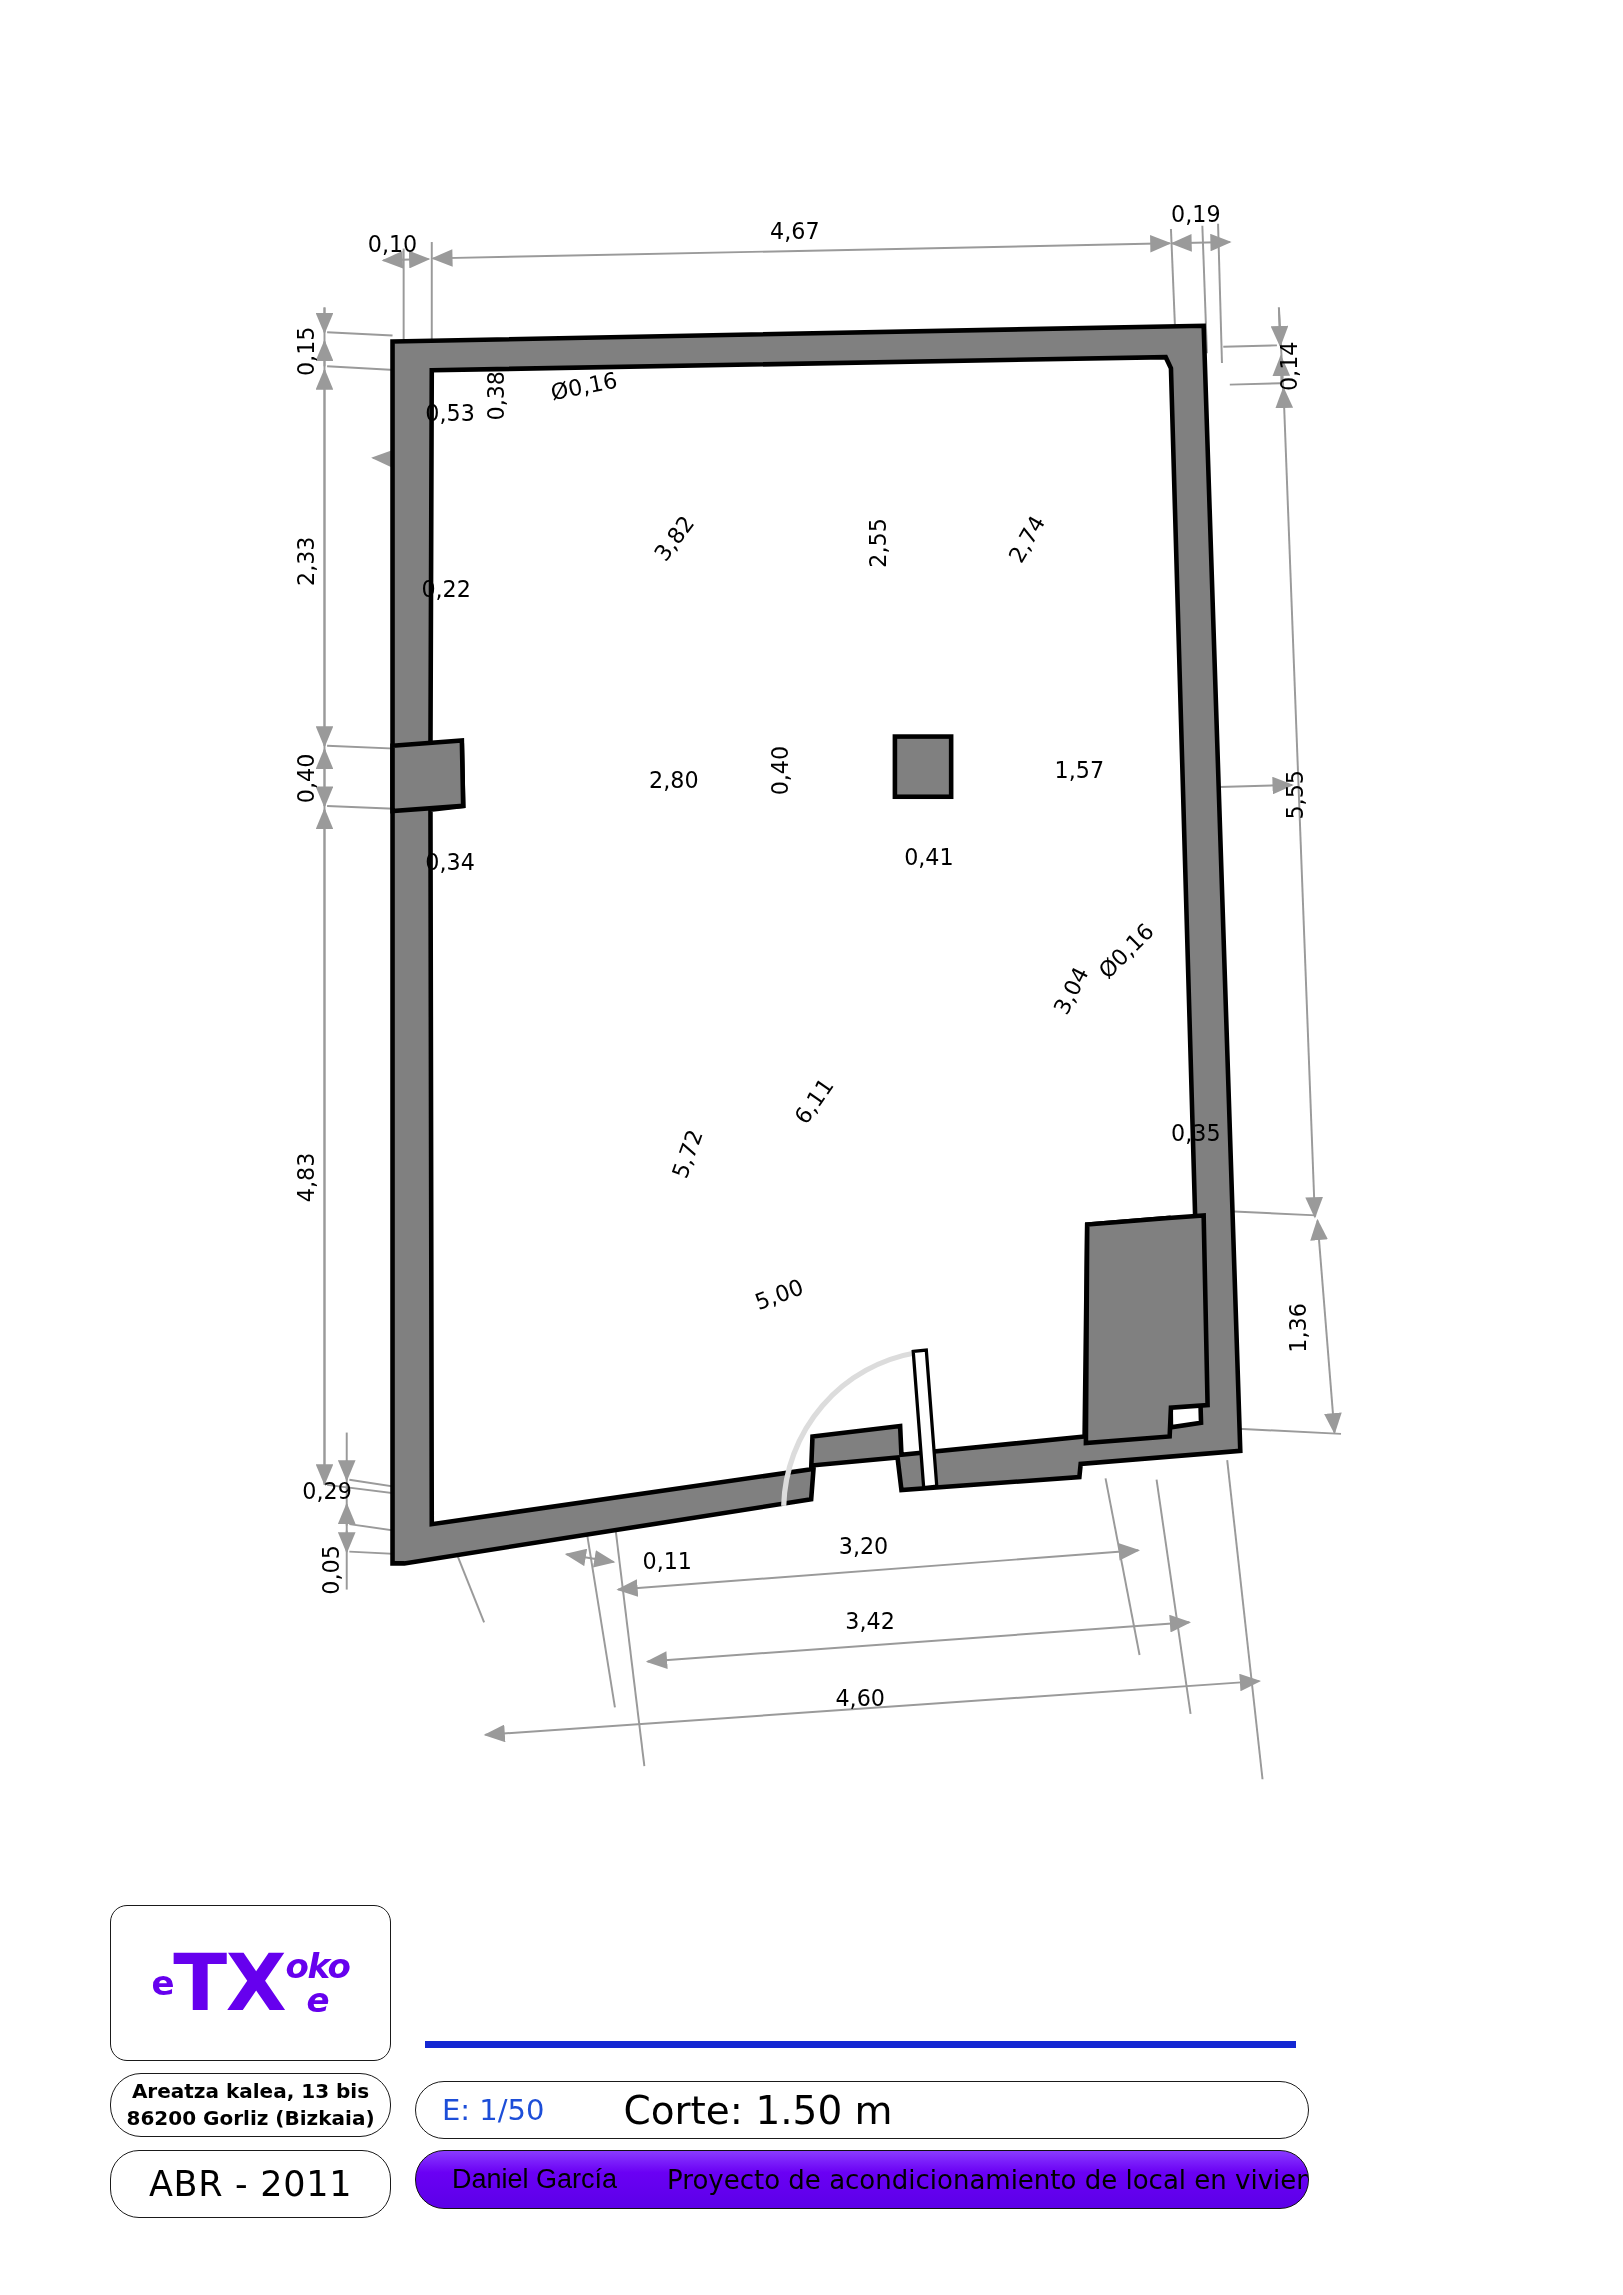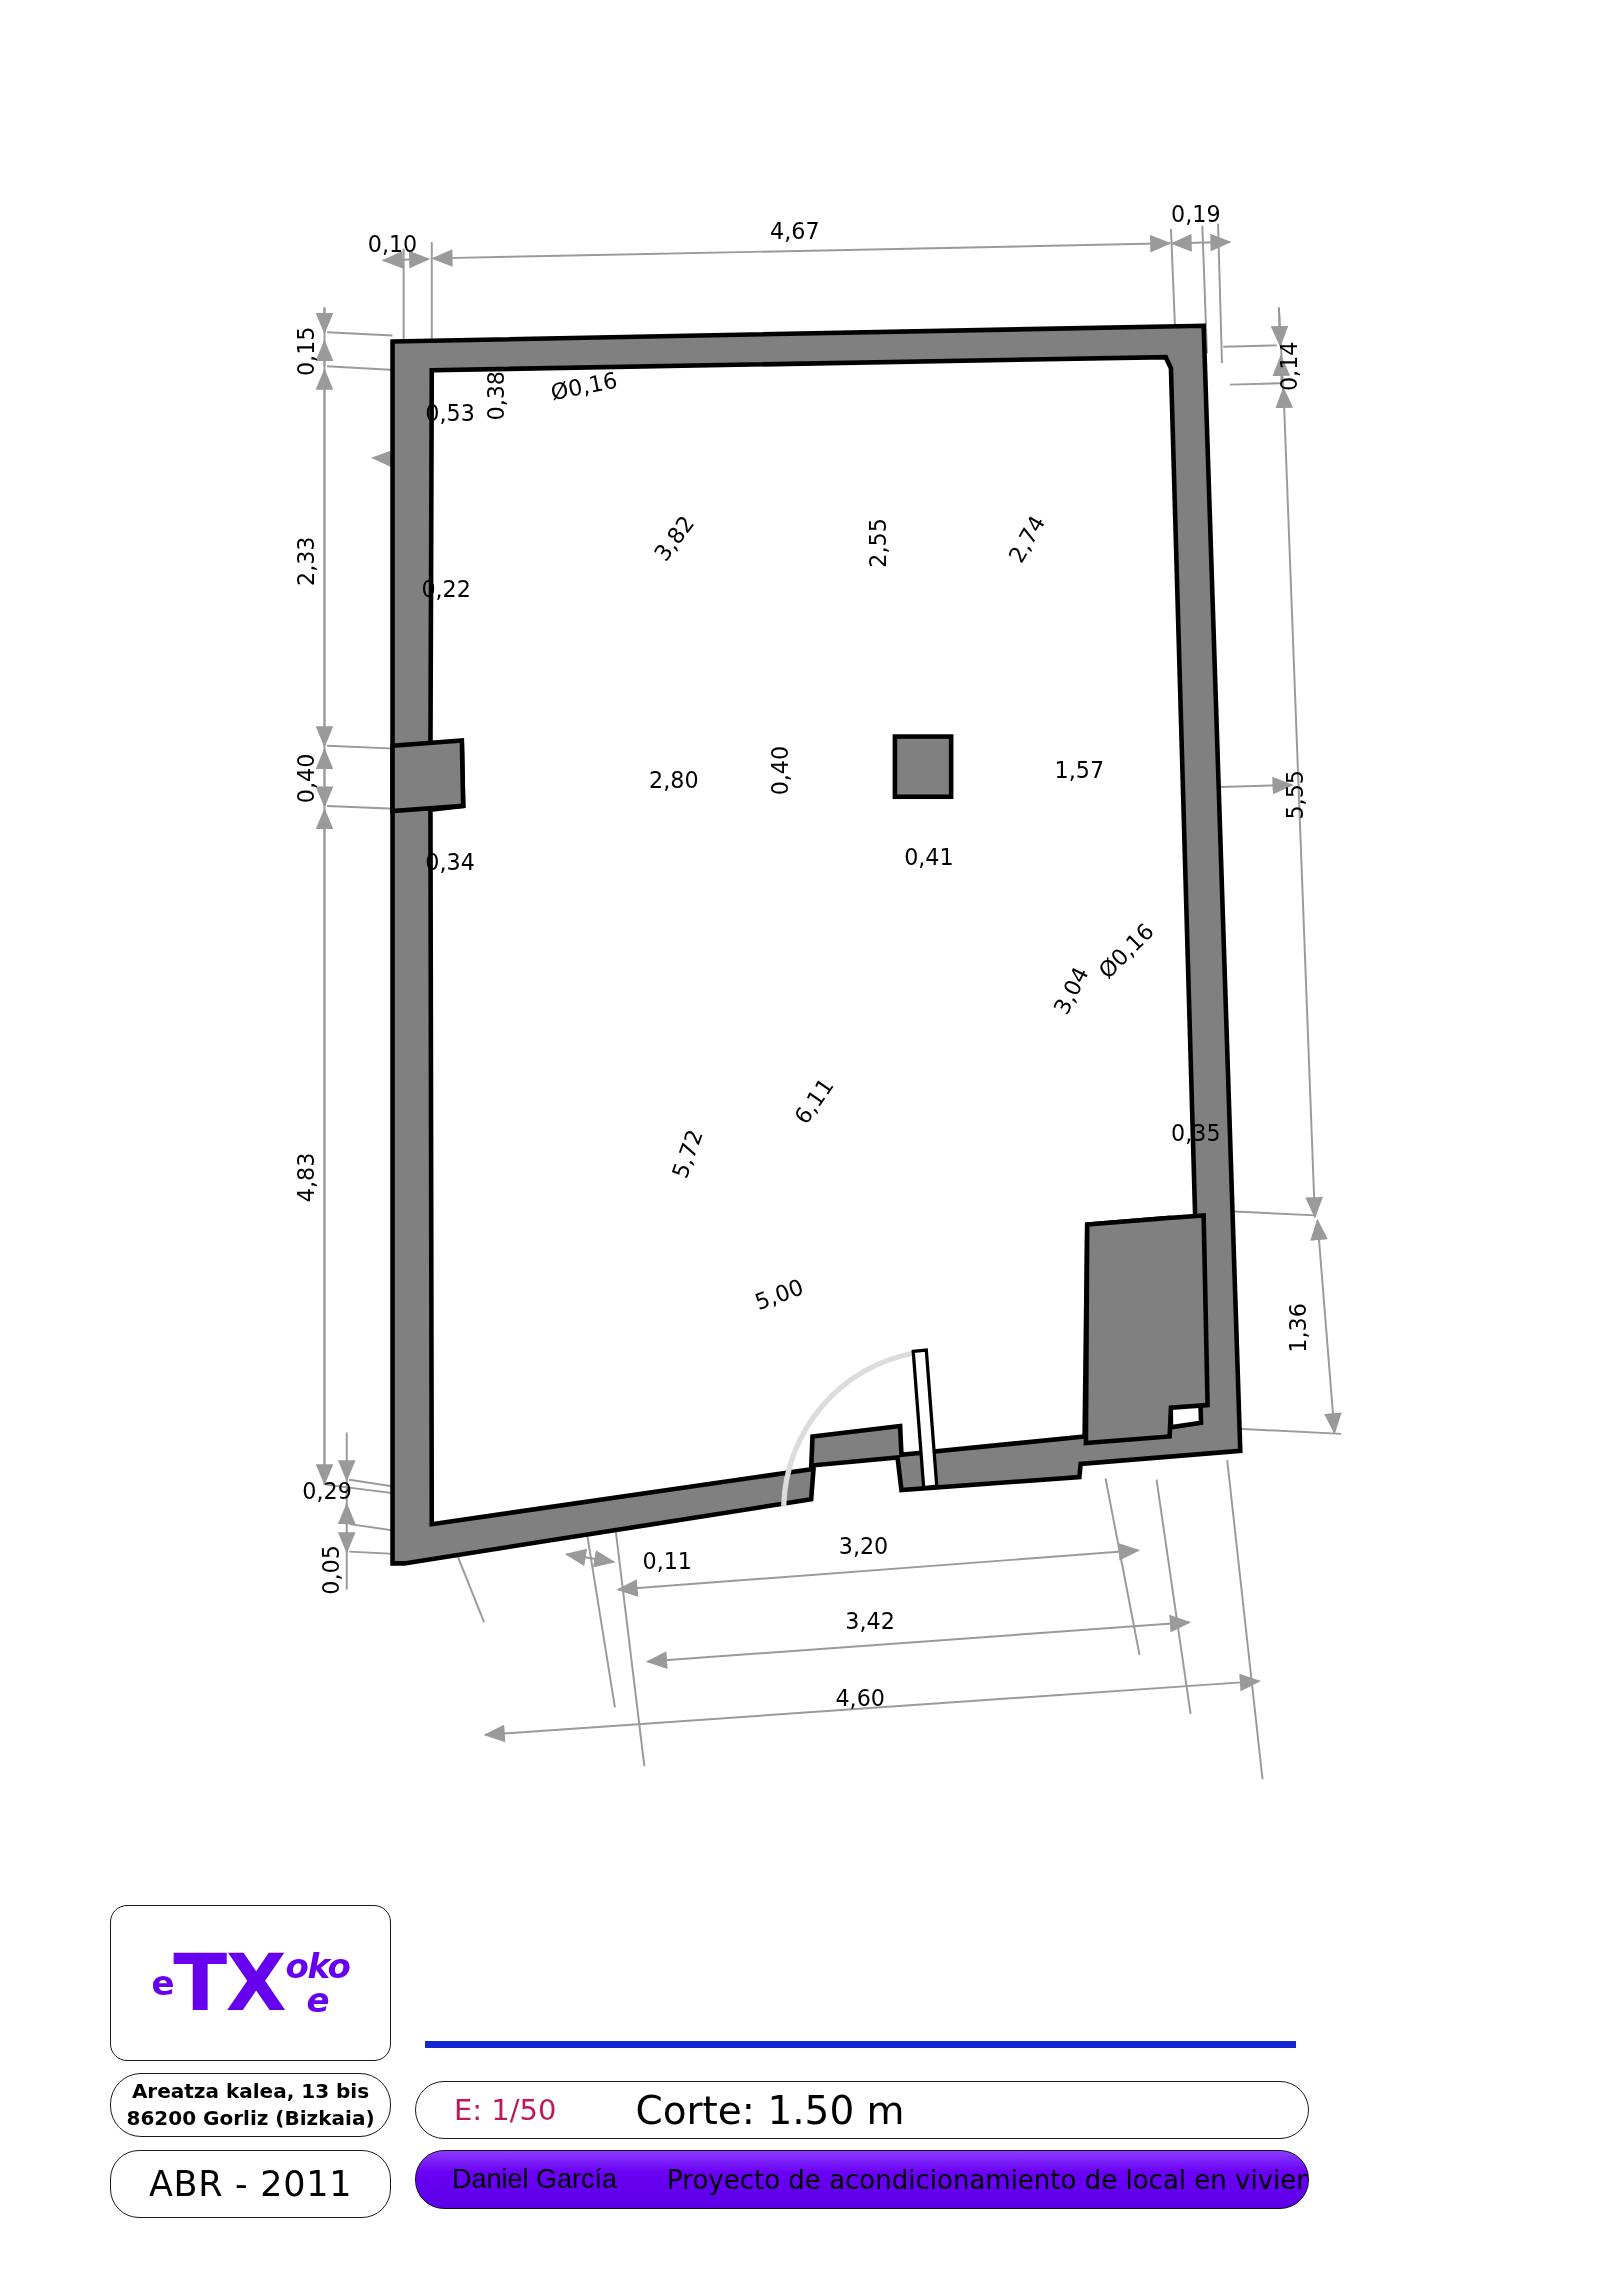--- a/index.html
+++ b/index.html
@@ -147,22 +147,22 @@
     top: 190px;
     width: 894px;
     height: 58px;
     border-radius: 29px;
     display: flex;
     align-items: center;
   }
   #scale-text {
     font-family: "DejaVu Sans", sans-serif;
     font-size: 29px;
-    color: #be185d;
-    margin-left: 38px;
+    color: #1d4ed8;
+    margin-left: 26px;
     white-space: pre;
   }
   #cut-text {
     font-family: "DejaVu Sans", sans-serif;
     font-size: 39px;
     color: #000;
     margin-left: 79px;
     white-space: pre;
   }
   #credit-bar {

